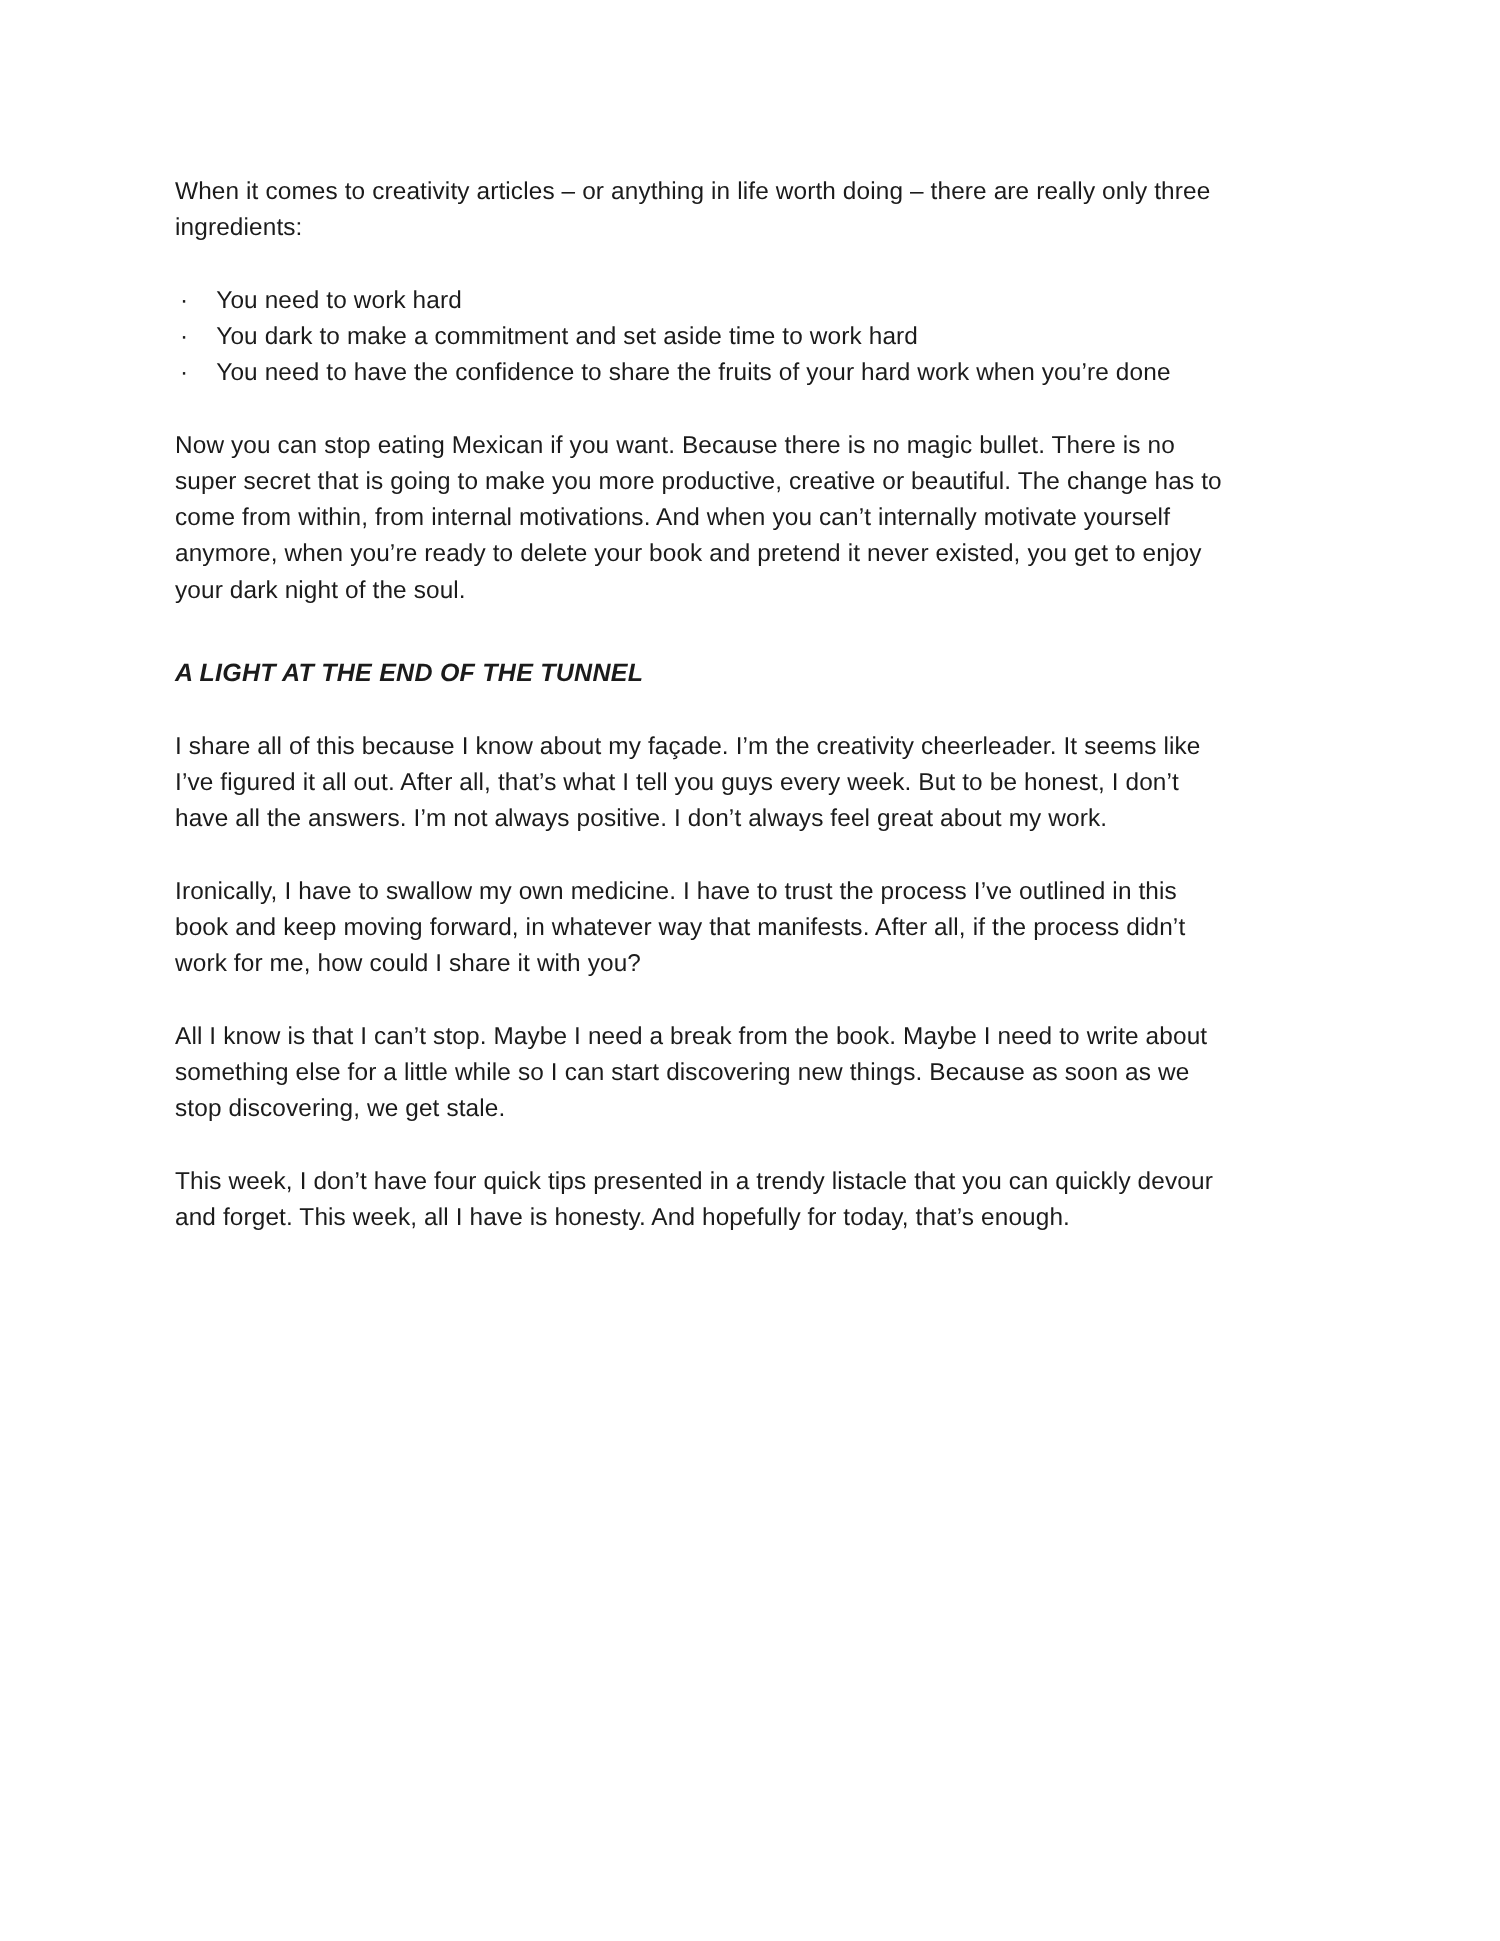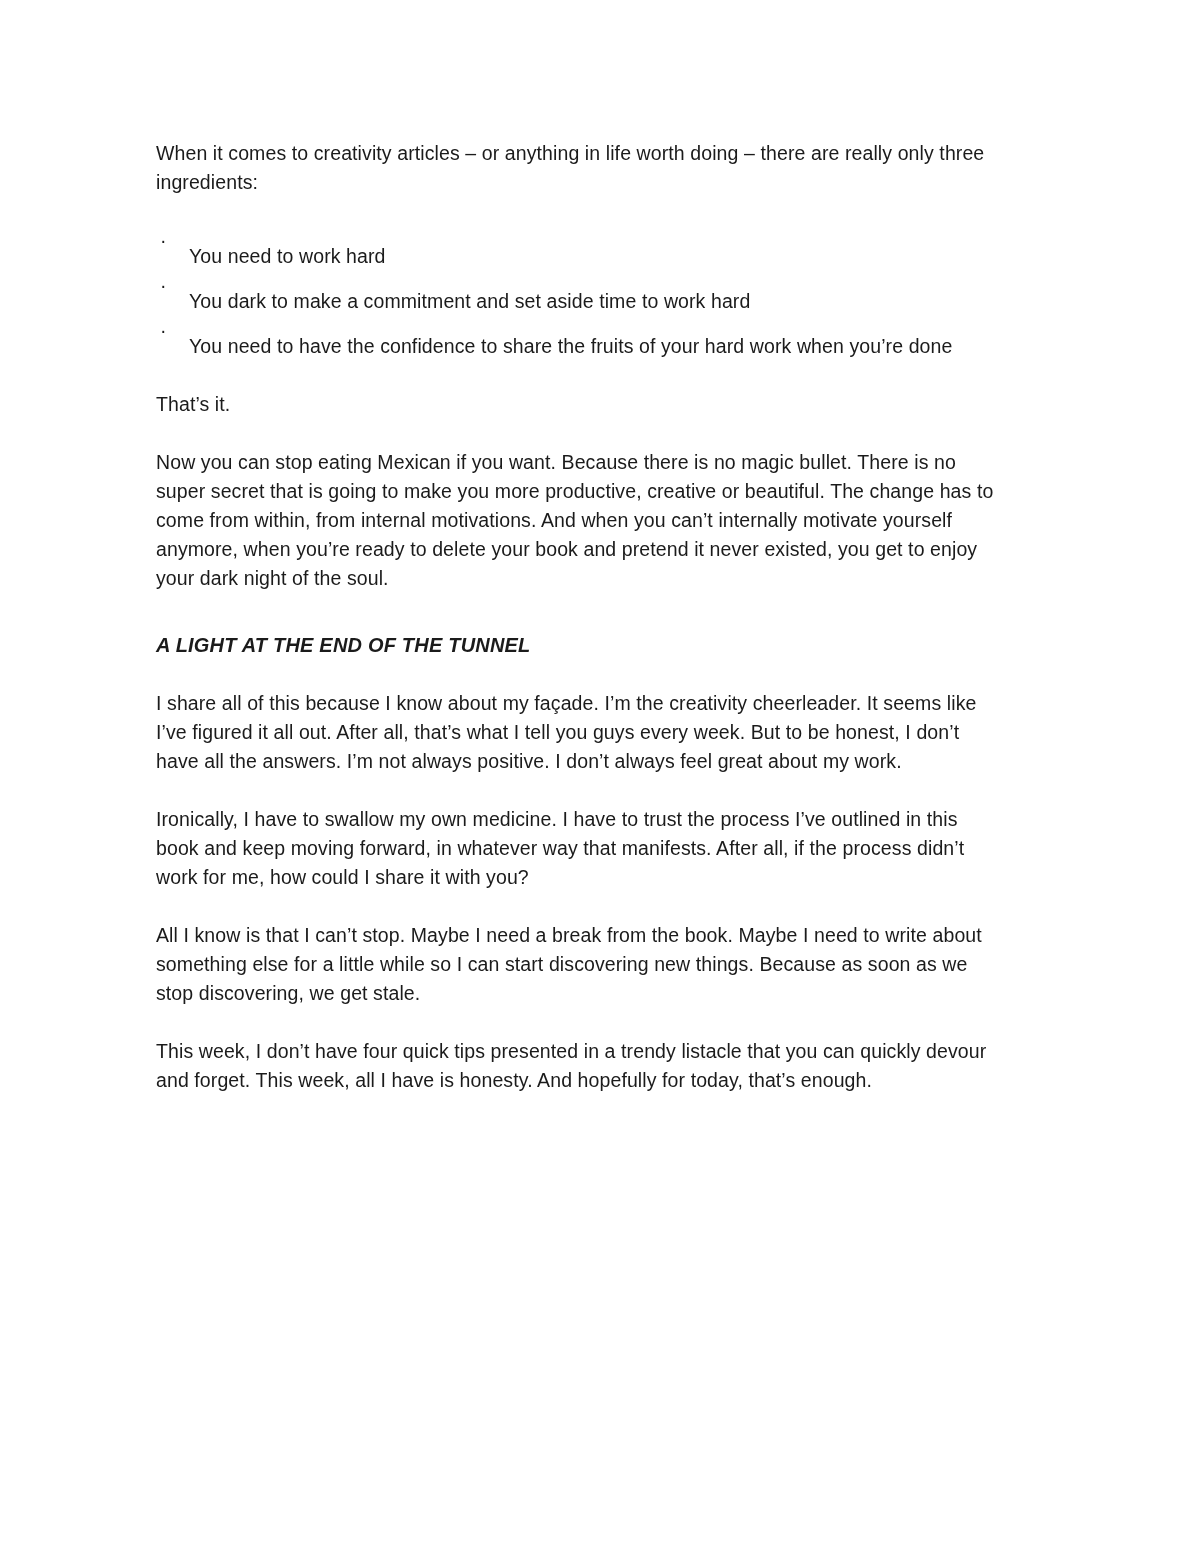--- a/index.html
+++ b/index.html
@@ -13,21 +13,21 @@
   }
   .page {
     position: relative;
     width: 1200px;
     height: 1553px;
     background: #ffffff;
     overflow: hidden;
   }
   .content {
     position: absolute;
-    left: 156px;
+    left: 140px;
     top: 139px;
     width: 940px;
   }
   .para {
     margin: 0 0 29px 0;
     font-size: 19.5px;
     line-height: 29px;
     white-space: pre-line;
     letter-spacing: 0.1px;
   }
@@ -41,21 +41,20 @@
     line-height: 29px;
     letter-spacing: 0.1px;
   }
   .marker {
     flex: 0 0 33px;
     width: 33px;
     padding-left: 4px;
   }
   .bullet-text {
     flex: 1 1 auto;
-    margin-top: 16px;
   }
   .heading {
     margin: 38px 0 29px 0;
     font-size: 20px;
     line-height: 29px;
     font-weight: bold;
     letter-spacing: 0.2px;
     font-style: italic;
   }
 </style>
@@ -76,21 +75,20 @@
       <div class="bullet-item">
         <span class="marker">·</span>
         <span class="bullet-text">You dark to make a commitment and set aside time to work hard</span>
       </div>
       <div class="bullet-item">
         <span class="marker">·</span>
         <span class="bullet-text">You need to have the confidence to share the fruits of your hard work when you’re done</span>
       </div>
     </div>
 
-    <p class="para">That’s it.</p>
 
     <p class="para">Now you can stop eating Mexican if you want. Because there is no magic bullet. There is no
 super secret that is going to make you more productive, creative or beautiful. The change has to
 come from within, from internal motivations. And when you can’t internally motivate yourself
 anymore, when you’re ready to delete your book and pretend it never existed, you get to enjoy
 your dark night of the soul.</p>
 
     <h2 class="heading">A LIGHT AT THE END OF THE TUNNEL</h2>
 
     <p class="para">I share all of this because I know about my façade. I’m the creativity cheerleader. It seems like

